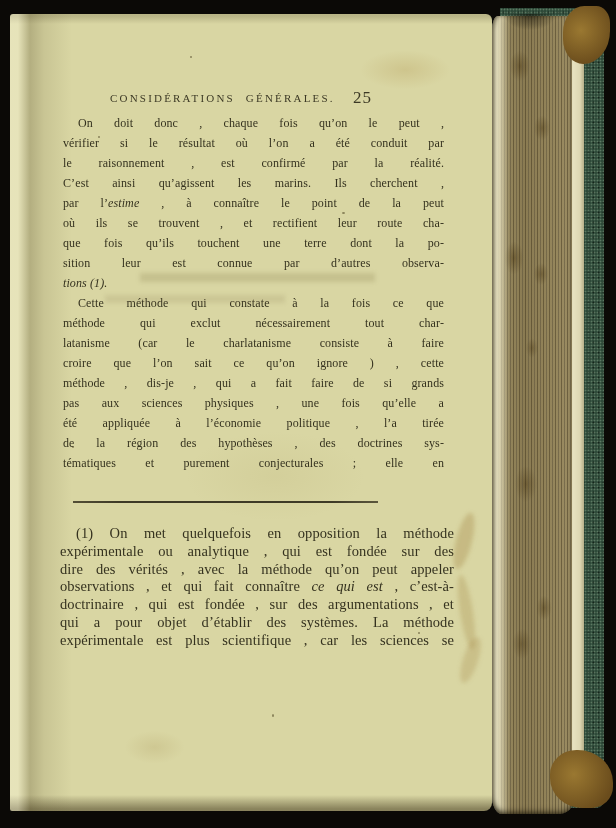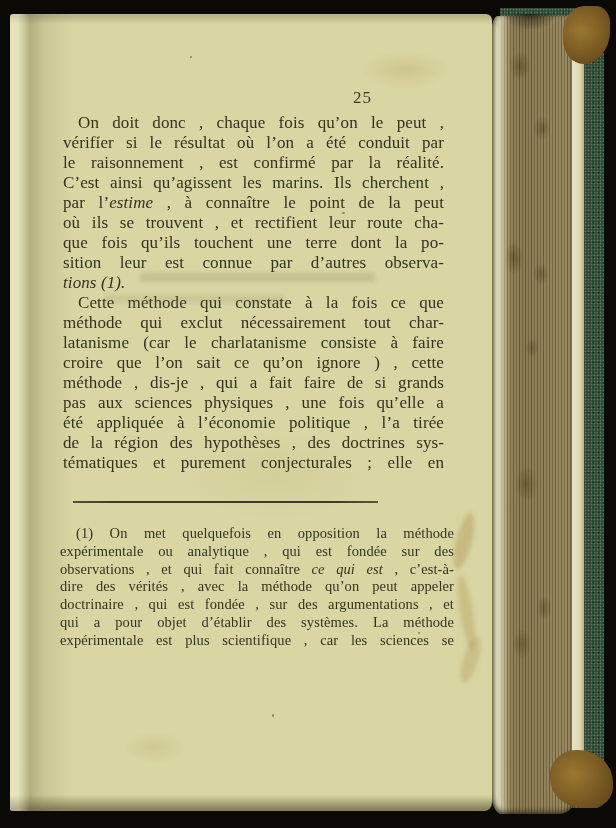--- a/index.html
+++ b/index.html
@@ -58,21 +58,21 @@
       radial-gradient(ellipse 60px 26px at 82% 7%, rgba(168,136,62,0.22), transparent 75%),
       radial-gradient(ellipse 120px 60px at 55% 58%, rgba(160,145,80,0.10), transparent 75%),
       radial-gradient(ellipse 40px 22px at 30% 92%, rgba(150,125,60,0.16), transparent 75%);
     border-radius:3px 6px 8px 2px;color:#35321f;}
 
   .running-head{position:absolute;left:0;top:0;width:100%;height:30px;}
   .running-title{position:absolute;left:100px;top:78px;font-size:11px;letter-spacing:2.2px;
     word-spacing:6px;color:#3c3925;}
   .page-number{position:absolute;left:343px;top:74px;font-size:17px;letter-spacing:1px;color:#3c3925;}
 
-  .main-text{position:absolute;left:53px;top:99px;width:381px;font-size:17px;line-height:20px;}
+  .main-text{position:absolute;left:53px;top:99px;width:381px;font-size:12px;line-height:20px;}
   .footnote{position:absolute;left:50px;top:511px;width:394px;font-size:14.5px;line-height:17.8px;}
   .line{text-align:justify;text-align-last:justify;height:inherit;letter-spacing:0.1px;}
   .line.indent{text-indent:15px;}
   .line.short{text-align-last:left;font-style:italic;}
   .footnote .line.indent{text-indent:16px;}
   i{}
 
   .footnote-rule{position:absolute;left:63px;top:487px;width:305px;height:2px;
     background:linear-gradient(90deg, rgba(60,55,35,0.85), #3e3a26 15%, #3e3a26 85%, rgba(60,55,35,0.8));}
 
@@ -98,20 +98,21 @@
   <div class="fore-edge">
     <div class="top-wave"></div>
   </div>
 
   <div class="leather-corner top"></div>
   <div class="leather-corner bottom"></div>
 
   <div class="page">
 
     <div class="running-head">
+      <span class="running-title">CONSIDÉRATIONS GÉNÉRALES.</span>
       <span class="page-number">25</span>
     </div>
 
     <div class="main-text">
         <div class="line indent"><span>On doit donc , chaque fois qu’on le peut ,</span></div>
         <div class="line"><span>vérifier si le résultat où l’on a été conduit par</span></div>
         <div class="line"><span>le raisonnement , est confirmé par la réalité.</span></div>
         <div class="line"><span>C’est ainsi qu’agissent les marins. Ils cherchent ,</span></div>
         <div class="line"><span>par l’</span><i>estime</i><span> , à connaître le point de la peut</span></div>
         <div class="line"><span>où ils se trouvent , et rectifient leur route cha-</span></div>
@@ -127,22 +128,22 @@
         <div class="line"><span>été appliquée à l’économie politique , l’a tirée</span></div>
         <div class="line"><span>de la région des hypothèses , des doctrines sys-</span></div>
         <div class="line"><span>tématiques et purement conjecturales ; elle en</span></div>
       </div>
 
     <div class="footnote-rule"></div>
 
     <div class="footnote">
         <div class="line indent"><span>(1) On met quelquefois en opposition la méthode</span></div>
         <div class="line"><span>expérimentale ou analytique , qui est fondée sur des</span></div>
+        <div class="line"><span>dire des vérités , avec la méthode qu’on peut appeler</span></div>
         <div class="line"><span>observations , et qui fait connaître </span><i>ce qui est</i><span> , c’est-à-</span></div>
-        <div class="line"><span>dire des vérités , avec la méthode qu’on peut appeler</span></div>
         <div class="line"><span>doctrinaire , qui est fondée , sur des argumentations , et</span></div>
         <div class="line"><span>qui a pour objet d’établir des systèmes. La méthode</span></div>
         <div class="line"><span>expérimentale est plus scientifique , car les sciences se</span></div>
       </div>
 
     <div class="ghost g1"></div>
     <div class="ghost g2"></div>
     <div class="ghost g3"></div>
     <div class="ghost g4"></div>
     <div class="ghost g5"></div>

